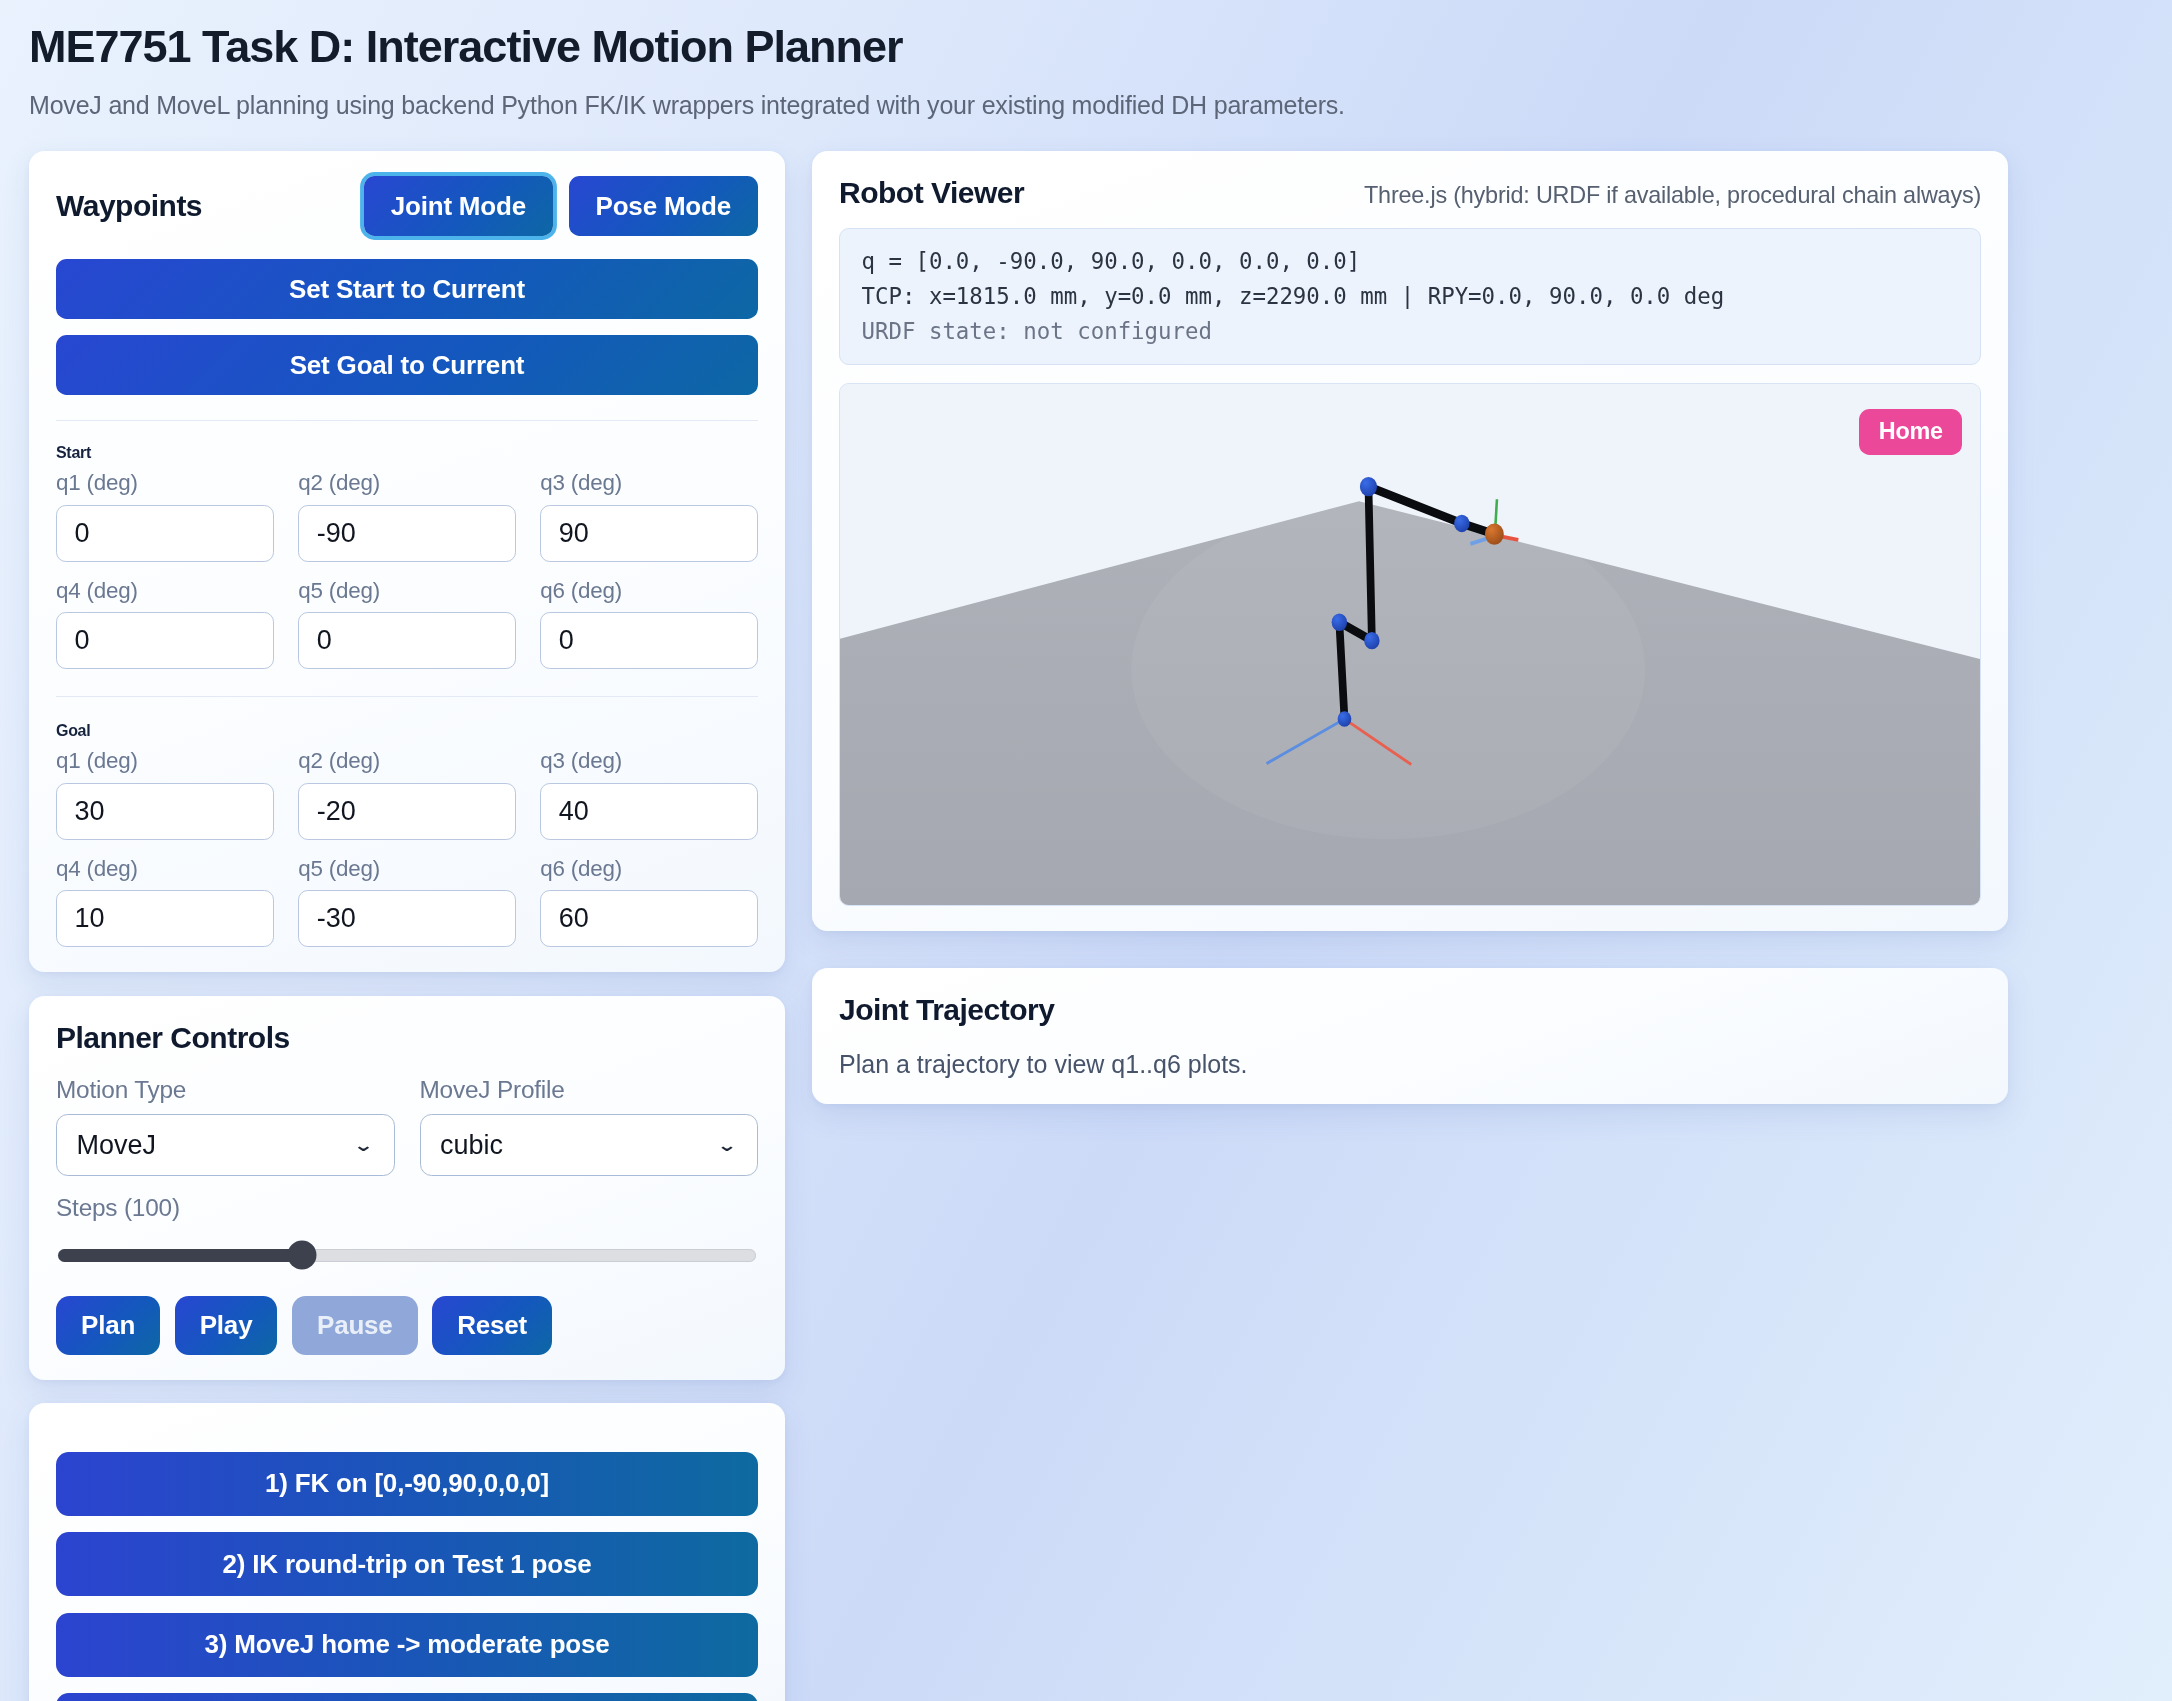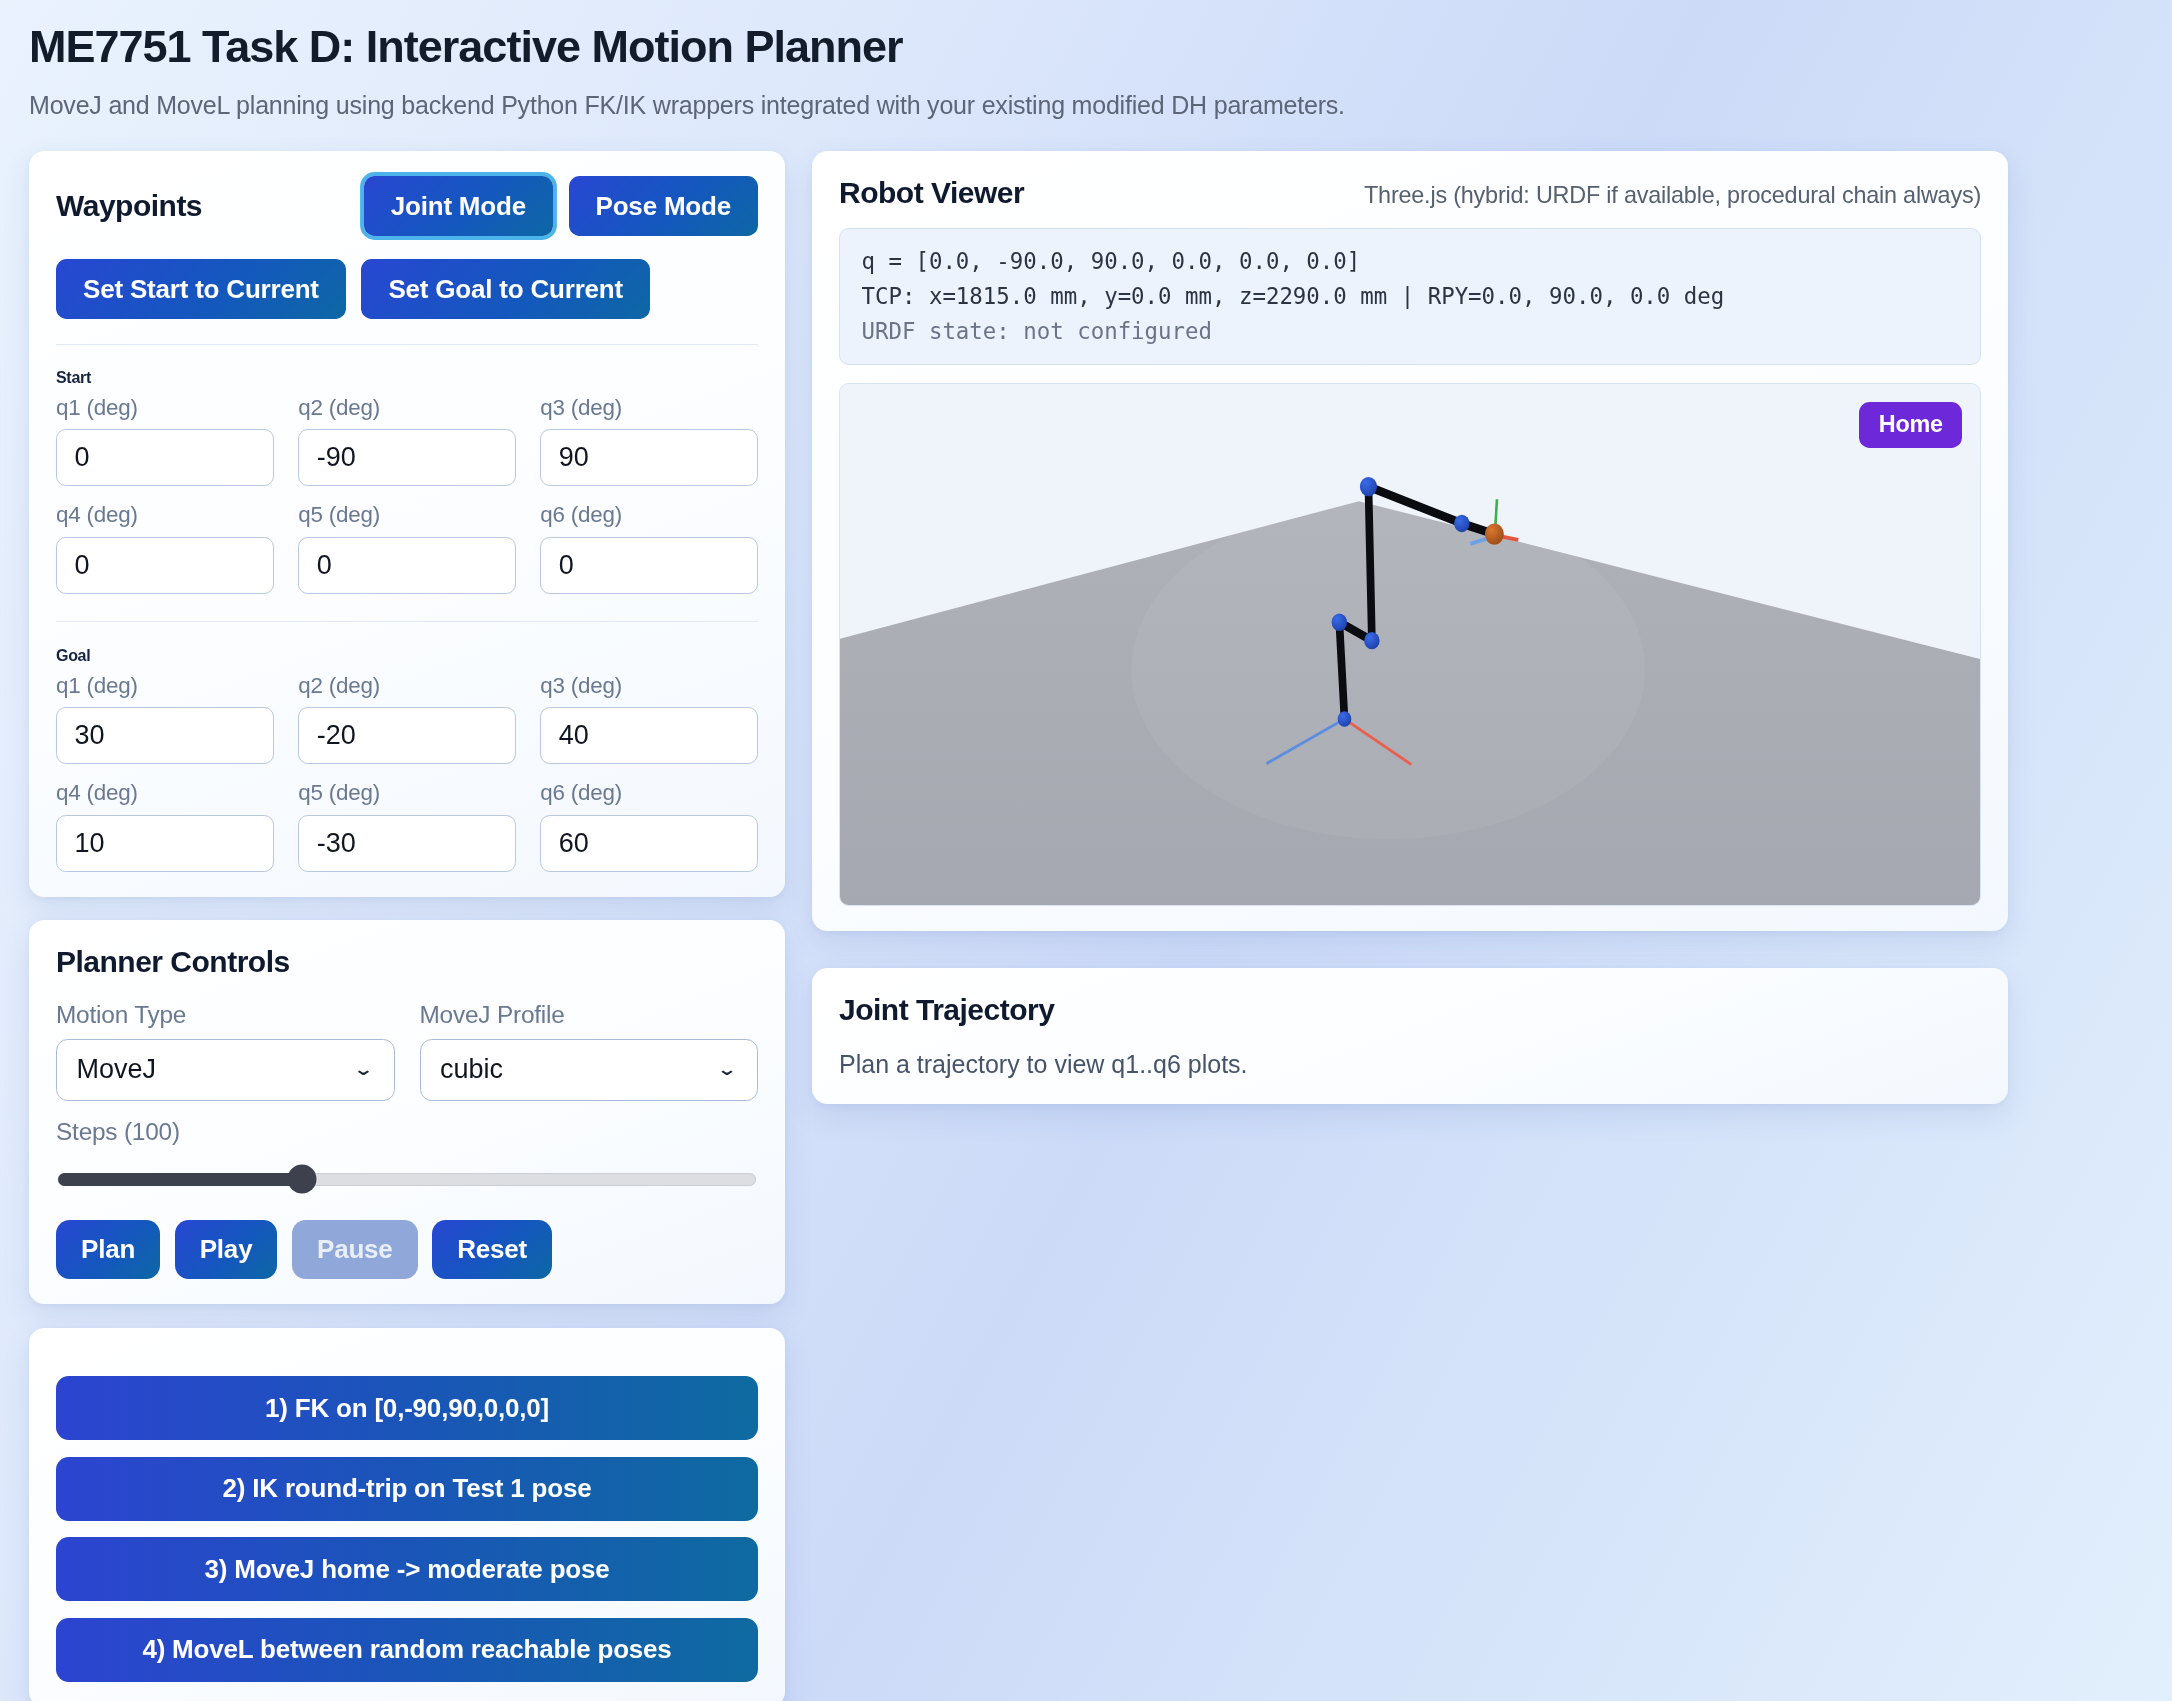--- a/index.html
+++ b/index.html
@@ -44,21 +44,21 @@
   .btn.active-ring { box-shadow:0 0 0 3.9px #4cb4ea; }
   .btn.muted { background:#8fa7d9; color:#e9eff9; }
   .btn.wide {
     width:100%; border-radius:12.7px; height:64px; font-size:26px; font-weight:700;
     background: linear-gradient(90deg, #2c44d0 0%, #1a55b8 50%, #0e6aa0 100%);
   }
 
   
   .wp-header { display:flex; align-items:center; justify-content:space-between; }
   .wp-mode-buttons { display:flex; gap:15.6px; }
-  .wp-setrow { display:flex; gap:15.6px; margin-top:23.4px; padding-bottom:25px; border-bottom:1px solid #e3eaf6; }
+  .wp-setrow { display:flex; gap:15.6px; margin-top:23.4px; padding-bottom:25px; border-bottom:1px solid #e3eaf6;flex-direction:column; }
   .group-title { font-size:16px; font-weight:800; color:#16233f; margin-top:23.4px; letter-spacing:-0.3px; }
   .fields { display:grid; grid-template-columns:repeat(3,1fr); column-gap:24.4px; row-gap:15.6px; margin-top:7.8px; }
   .field label { display:block; font-size:22.4px; color:#6a7891; margin-bottom:8.8px; letter-spacing:-0.2px; }
   .field input {
     width:100%; height:57px; border:1.5px solid #b9c8e0; border-radius:9.8px;
     font-family:inherit; font-size:27px; color:#10151f; padding:0 17.6px; background:#ffffff; outline:none;
   }
   .goal-block { margin-top:25px; padding-top:0; }
   .divider-top { border-top:1px solid #e3eaf6; margin-top:27px; }
 
@@ -99,21 +99,21 @@
     padding:15.6px 21.5px; font-family:"DejaVu Sans Mono","Liberation Mono",monospace;
     font-size:22.4px; line-height:1.55; color:#2b3442;
   }
   .rv-readout .dim { color:#6b7486; }
   .rv-canvas {
     position:relative; margin-top:17.6px; height:523px; border-radius:9.8px; overflow:hidden;
     border:1px solid #d6e4f5; background:#eff4fb; cursor:grab;
   }
   .rv-canvas svg { position:absolute; inset:0; width:100%; height:100%; display:block; }
   .home-btn {
-    position:absolute; top:18px; right:17.6px; background:#6d28d9; color:#ffffff;
+    position:absolute; top:25px; right:17.6px; background:#ec4899; color:#ffffff;
     font-weight:800; font-size:23.4px; padding:9.8px 19.5px; border-radius:10.7px; border:none;
     cursor:pointer; font-family:inherit; letter-spacing:-0.2px;
   }
 
   
   .traj-msg { font-size:25px; color:#47536a; margin-top:23.4px; }
 </style>
 </head>
 <body>
 

